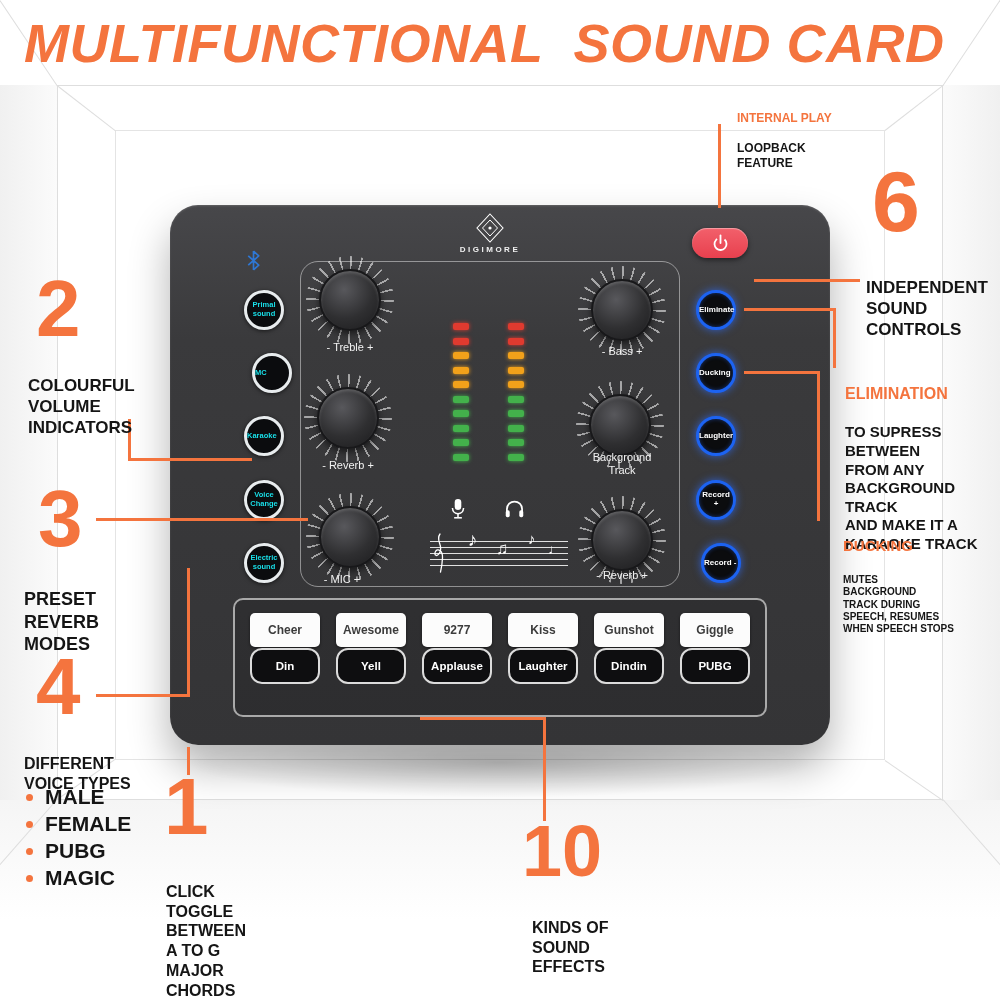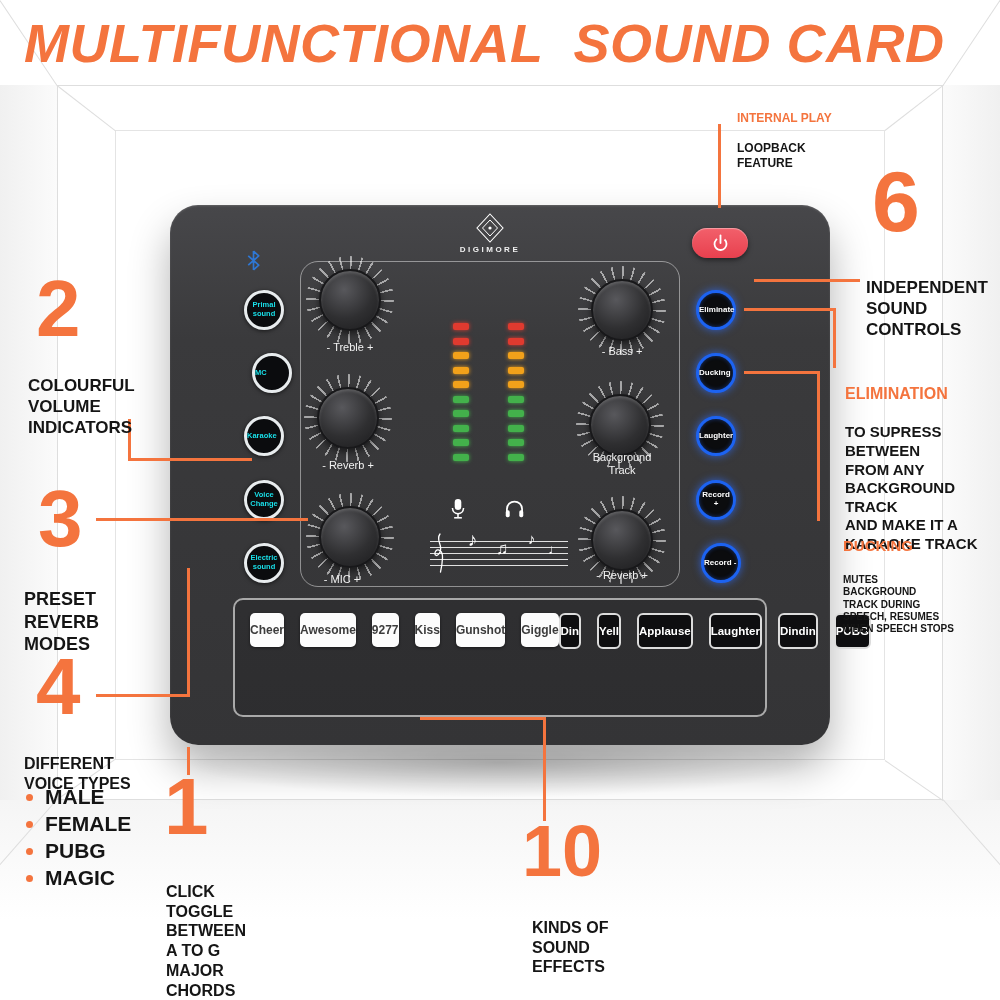--- a/index.html
+++ b/index.html
@@ -57,27 +57,27 @@
   .led{height:7px;border-radius:2px}
   .led-red{background:var(--led-red);box-shadow:0 0 4px var(--led-red)}
   .led-orange{background:var(--led-orange);box-shadow:0 0 4px var(--led-orange)}
   .led-green{background:var(--led-green);box-shadow:0 0 4px var(--led-green)}
 
   .staff{position:absolute;left:256px;top:326px;width:146px;height:44px}
   .sline{position:absolute;left:4px;width:138px;height:1px;background:rgba(255,255,255,.85)}
   .note-glyph{position:absolute;color:#fff}
 
   .fxpanel{position:absolute;left:63px;top:393px;width:534px;height:119px;border-radius:10px;
-    border:2px solid #a9a9a9;background:rgba(0,0,0,.12);display:flex;flex-direction:row;
+    border:2px solid #a9a9a9;background:rgba(0,0,0,.12);display:flex;flex-direction:column;
     justify-content:space-between;padding:13px 15px 31px}
   .fx-row{display:flex;gap:16px}
   .fx-white,.fx-black{flex:1;display:flex;align-items:center;justify-content:center;cursor:pointer}
   .fx-white{height:34px;background:#fcfcfc;border-radius:5px;color:#3c3c3c;font-size:12px;font-weight:600;
     box-shadow:0 1px 3px rgba(0,0,0,.5)}
-  .fx-black{height:36px;background:#0e0e10;border:2px solid #dcdcdc;border-radius:6px;color:#fff;
+  .fx-black{height:36px;background:#0e0e10;border:2px solid #dcdcdc;border-radius:12px;color:#fff;
     font-size:11.5px;font-weight:700}
 
   
   .oline{position:absolute;background:var(--accent);z-index:3}
   .big{position:absolute;color:var(--accent);font-weight:700;line-height:.92;z-index:4}
   .note{position:absolute;font-weight:700;line-height:1.24;color:#151515;white-space:pre-line;z-index:4}
   .hl{color:var(--accent);display:block;white-space:pre-line}
   .nl{display:block;white-space:pre-line}
   .vt{position:absolute;z-index:4}
   .vt-item{display:flex;align-items:center;gap:12px;margin:3px 0;font-weight:700;font-size:21px;color:#151515}

